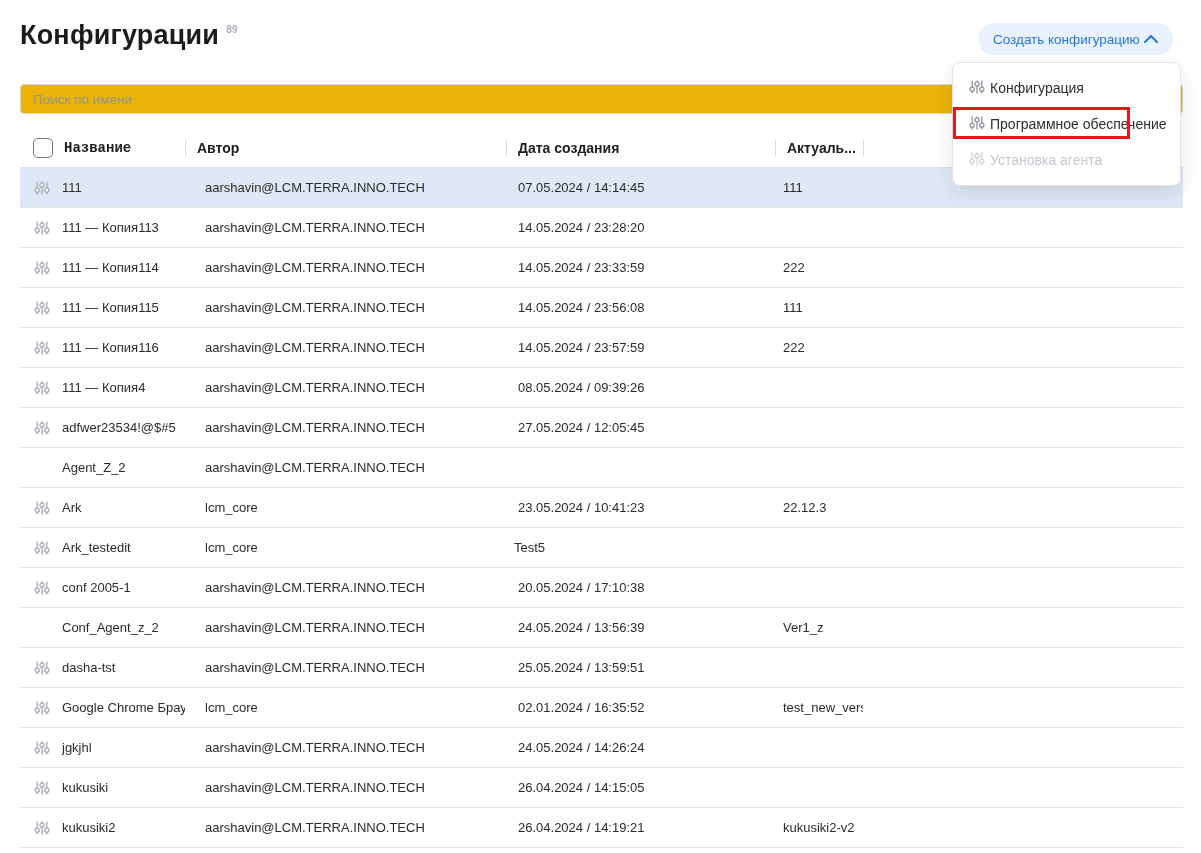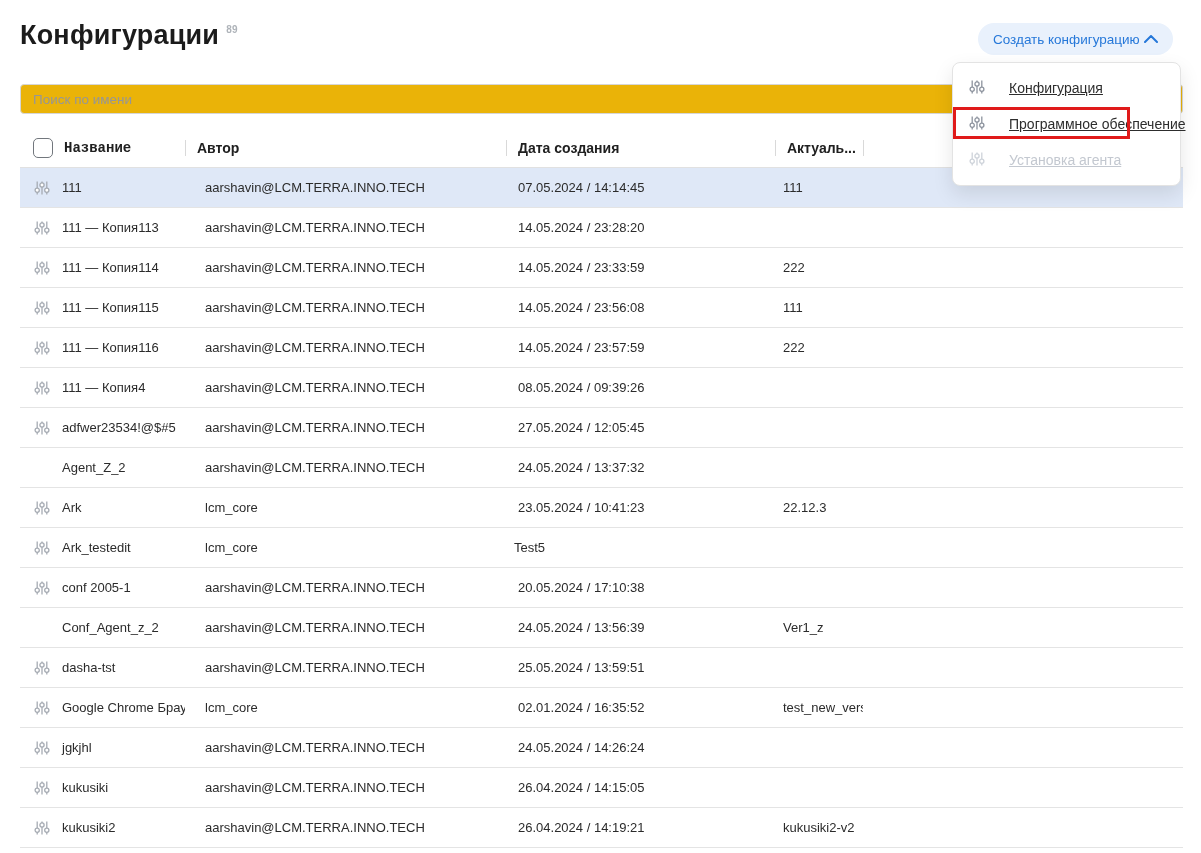--- a/index.html
+++ b/index.html
@@ -77,22 +77,22 @@
   .cell-author{padding-left:20px;}
   .cell-date{padding-left:12px;}
   .cell-version{padding-left:8px;}
   
   .menu{
     position:absolute;left:952px;top:62px;width:229px;
     background:#fff;border:1px solid #e3e3e3;border-radius:8px;
     box-shadow:0 8px 20px rgba(0,0,0,.10);padding:7px 0;z-index:10;
   }
   .menu-item{
-    height:36px;display:flex;align-items:center;gap:22px;
-    padding:0 16px;font-size:14px;color:#2d2d2d;cursor:pointer;white-space:nowrap;text-decoration:underline;
+    height:36px;display:flex;align-items:center;gap:3px;
+    padding:0 16px;font-size:14px;color:#2d2d2d;cursor:pointer;white-space:nowrap;
   }
   .menu-item .mi-icon{width:18px;height:18px;flex:0 0 18px;color:var(--menu-icon);}
   .menu-item .mi-icon svg{display:block;}
   .menu-item.disabled{color:var(--disabled);cursor:default;}
   .menu-item.disabled .mi-icon{color:#ced3da;}
   
   .annotation{
     position:absolute;border:3px solid var(--annot);
     z-index:12;pointer-events:none;
   }
@@ -259,21 +259,20 @@
       <div class="cell cell-date">27.05.2024 / 12:05:45</div>
       <div class="cell cell-version"></div>
       <div class="cell cell-extra"></div>
     </div>
     <div class="row">
       <div class="cell cell-name">
         <span class="icon-slot"></span>
         <span>Agent_Z_2</span>
       </div>
       <div class="cell cell-author">aarshavin@LCM.TERRA.INNO.TECH</div>
-      <div class="cell cell-date">24.05.2024 / 13:37:32</div>
       <div class="cell cell-version"></div>
       <div class="cell cell-extra"></div>
     </div>
     <div class="row">
       <div class="cell cell-name">
         <span class="icon-slot">
           <svg width="16" height="16" viewBox="0 0 16 16" fill="none" stroke="currentColor" stroke-width="1.3">
             <line x1="3.2" y1="1.5" x2="3.2" y2="14.5"></line>
             <line x1="8" y1="1.5" x2="8" y2="14.5"></line>
             <line x1="12.8" y1="1.5" x2="12.8" y2="14.5"></line>

